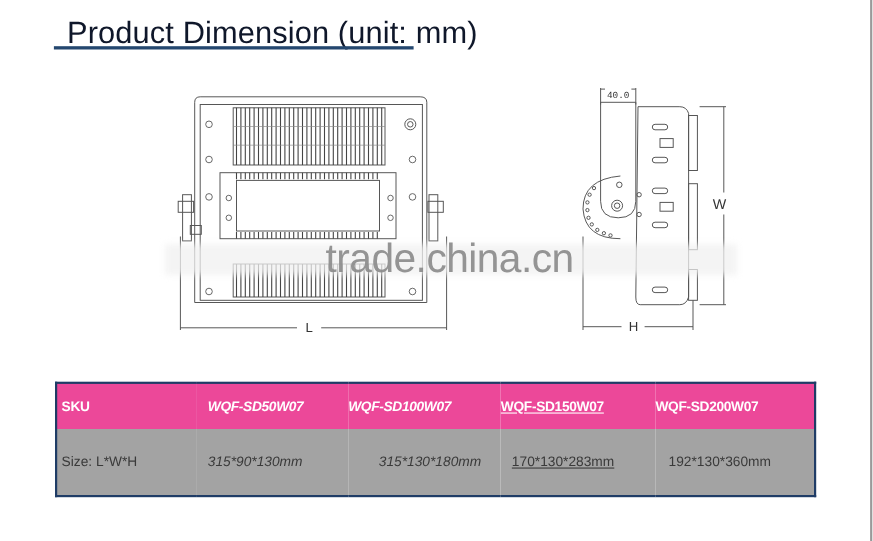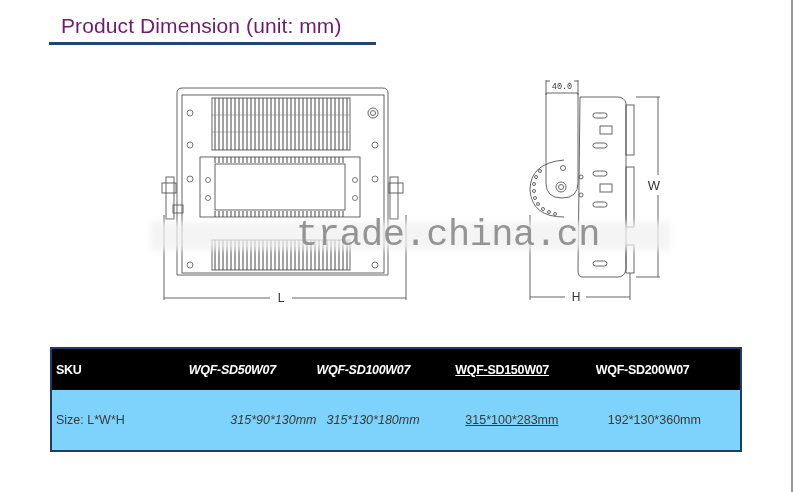--- a/index.html
+++ b/index.html
@@ -1,25 +1,25 @@
 <!DOCTYPE html>
 <html><head>
   <meta charset="utf-8">
   <style>
     html, body { margin:0; padding:0; background:#ffffff; }
     body { width:794px; height:492px; position:relative; overflow:hidden; font-family:"Liberation Sans", sans-serif; }
-    .title { position:absolute; left:61px; top:14px; font-size:21px; color:#701a75; letter-spacing:0.1px; }
+    .title { position:absolute; left:61px; top:14px; font-size:28px; color:#0f172a; letter-spacing:0.1px; }
     .title-underline { position:absolute; left:49px; top:42px; width:327px; height:3px; background:#24476f; }
     .right-rule { position:absolute; left:791px; top:0; width:2px; height:492px; background:#9a9a9a; }
     .drawing { position:absolute; }
-    .watermark { position:absolute; left:296px; top:214px; font-size:37px; color:#8a8a8a; letter-spacing:-0.5px; opacity:0.9;font-family:Liberation Mono, monospace; }
+    .watermark { position:absolute; left:296px; top:214px; font-size:37px; color:#8a8a8a; letter-spacing:-0.5px; opacity:0.9; }
     .blur-band { position:absolute; background:rgba(240,240,240,0.75); filter:blur(3px); }
     table.spec { position:absolute; left:50px; top:347px; width:692px; border-collapse:collapse; border:2px solid #1f3c66; }
-    table.spec th { background:#000000; color:#ffffff; font-weight:bold; font-size:12.5px; height:41px; text-align:left; padding:0; letter-spacing:-0.3px; }
-    table.spec td { background:#7dd3fc; color:#3a3a3a; font-size:12.5px; height:60px; text-align:left; padding:0; }
+    table.spec th { background:#ec4899; color:#ffffff; font-weight:bold; font-size:12.5px; height:41px; text-align:left; padding:0; letter-spacing:-0.3px; }
+    table.spec td { background:#a3a3a3; color:#3a3a3a; font-size:12.5px; height:60px; text-align:left; padding:0; }
     .c0 { width:140px; padding-left:4px !important; }
     .c1 { width:136px; }
     .c2 { width:136px;font-style:italic; }
     .c3 { width:138px;text-decoration:underline; }
     .c4 { width:140px; }
     .pl1 { padding-left:10px !important;font-style:italic; }
   </style>
 </head>
 <body>
 
@@ -144,19 +144,19 @@
       <th class="c0">SKU</th>
       <th class="c1 pl1">WQF-SD50W07</th>
       <th class="c2">WQF-SD100W07</th>
       <th class="c3">WQF-SD150W07</th>
       <th class="c4">WQF-SD200W07</th>
     </tr>
   </thead>
   <tbody>
     <tr>
       <td class="c0">Size: L*W*H</td>
-      <td class="c1 pl1" style="padding-left:14px;text-align:right;">315*90*130mm</td>
-      <td class="c2" style="padding-left:10px;">315*130*180mm</td>
-      <td class="c3" style="padding-left:10px;">315*100*283mm</td>
+      <td class="c1 pl1" style="padding-left:14px;">315*90*130mm</td>
+      <td class="c2" style="padding-left:10px;text-align:center;">315*130*180mm</td>
+      <td class="c3" style="padding-left:10px;">170*130*283mm</td>
       <td class="c4" style="padding-left:12px;">192*130*360mm</td>
     </tr>
   </tbody>
 </table>
 
 </body></html>

